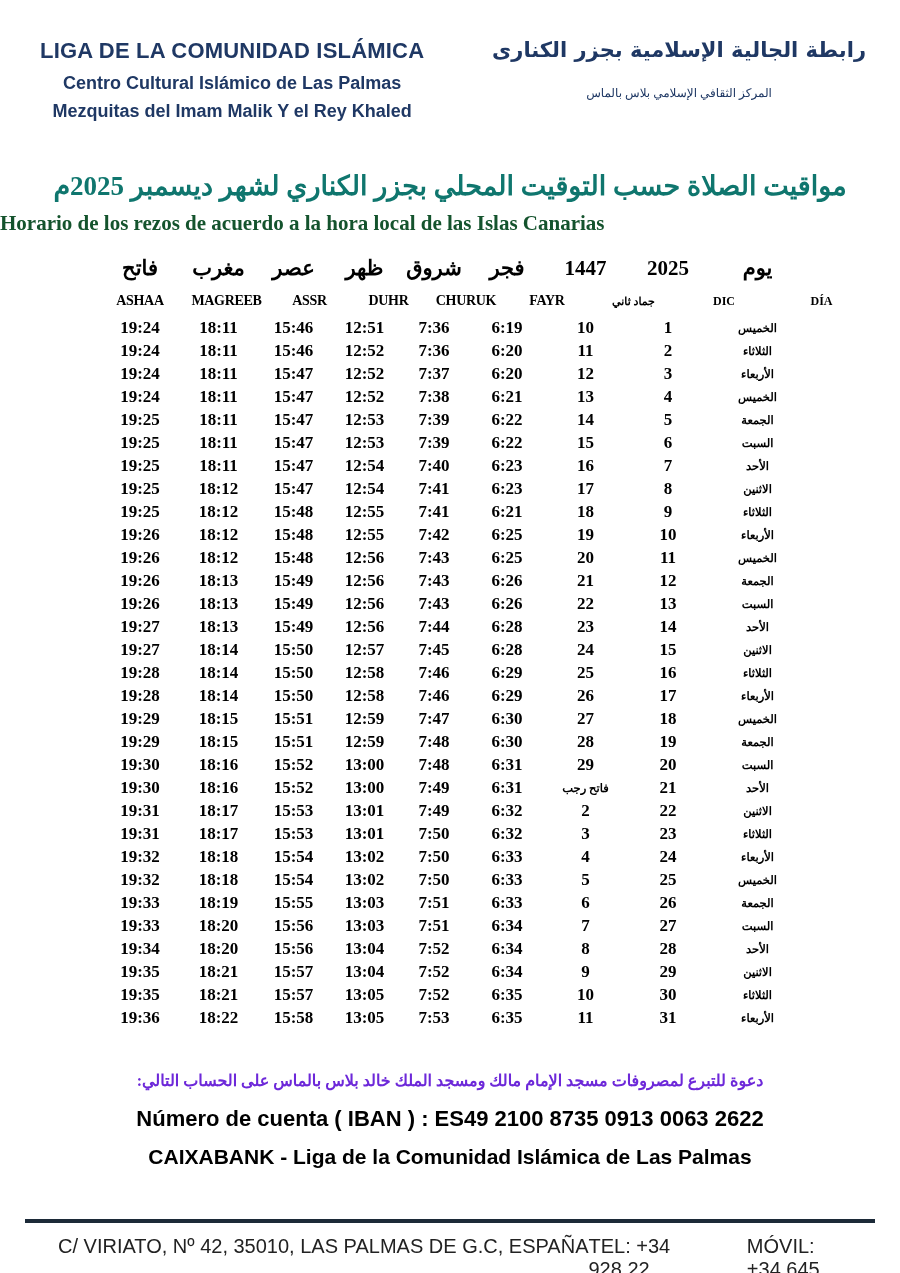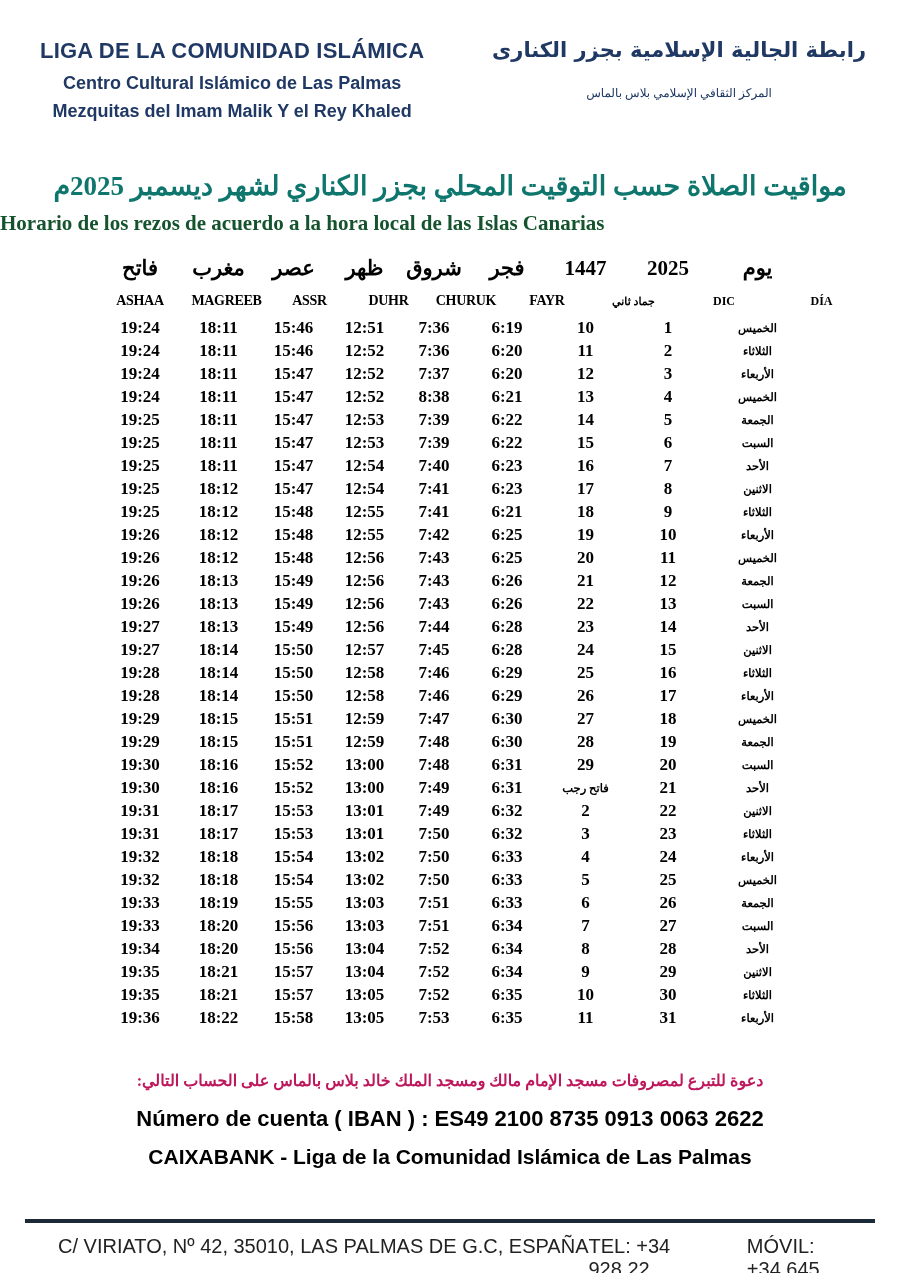--- a/index.html
+++ b/index.html
@@ -49,21 +49,21 @@
   .hdr-bottom { font-weight:bold; font-size:14px; font-family:"Liberation Serif", serif; letter-spacing:-0.3px; }
   .hdr-bottom.ar { font-size:11px; direction:rtl; letter-spacing:0; }
   .hdr-bottom.big { font-size:12px; letter-spacing:0; }
   .data-row { height:23px; }
   .cell { font-weight:bold; font-size:17px; font-family:"Liberation Serif", serif; }
   .cell-day { font-size:11.5px; direction:rtl; }
   .cell-hijri.ar-small { font-size:11.5px; direction:rtl; }
   
   .donation-ar {
     margin-top:42px; text-align:center; direction:rtl;
-    font-size:16px; font-weight:bold; color:#be185d;
+    font-size:16px; font-weight:bold; color:#6d28d9;
   }
   .iban-line {
     margin-top:16px; text-align:center;
     font-family:"Liberation Sans", sans-serif; font-weight:bold;
     font-size:22px; color:#000;
   }
   .bank-line {
     margin-top:13px; text-align:center;
     font-family:"Liberation Sans", sans-serif; font-weight:bold;
     font-size:21px; color:#000;
@@ -148,21 +148,21 @@
       <span class="cell cell-fayr">6:20</span>
       <span class="cell cell-hijri">12</span>
       <span class="cell cell-dic">3</span>
       <span class="cell cell-day">الأربعاء</span>
     </div>
     <div class="grid-row data-row">
       <span class="cell cell-ashaa">19:24</span>
       <span class="cell cell-magreeb">18:11</span>
       <span class="cell cell-assr">15:47</span>
       <span class="cell cell-duhr">12:52</span>
-      <span class="cell cell-churuk">8:38</span>
+      <span class="cell cell-churuk">7:38</span>
       <span class="cell cell-fayr">6:21</span>
       <span class="cell cell-hijri">13</span>
       <span class="cell cell-dic">4</span>
       <span class="cell cell-day">الخميس</span>
     </div>
     <div class="grid-row data-row">
       <span class="cell cell-ashaa">19:25</span>
       <span class="cell cell-magreeb">18:11</span>
       <span class="cell cell-assr">15:47</span>
       <span class="cell cell-duhr">12:53</span>

